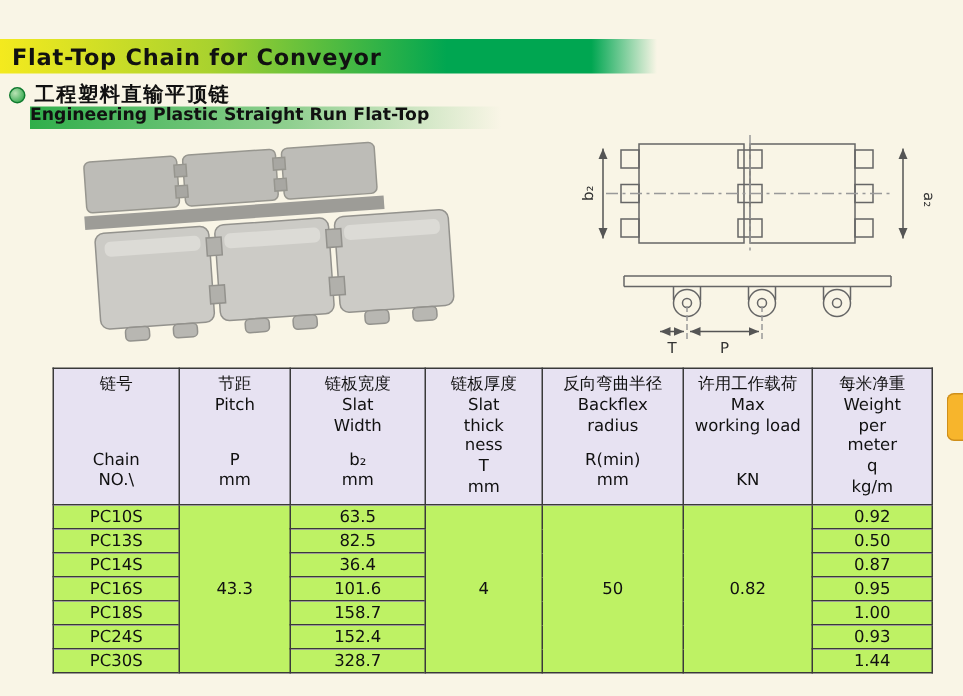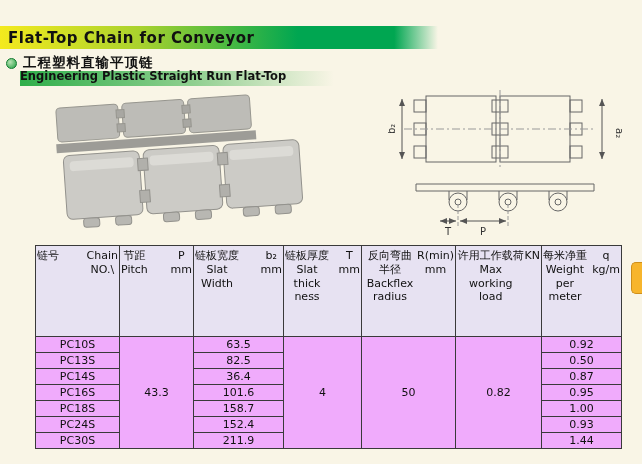--- a/index.html
+++ b/index.html
@@ -57,25 +57,25 @@
   }
   .spec th, .spec td {
     border: 1px solid #3a3a3a; text-align: center; vertical-align: middle;
     overflow: hidden;
   }
   .spec th {
     background: #e7e2f2; font-weight: normal; height: 90px;
     vertical-align: top; padding: 3px 1px;
   }
   .hwrap {
-    display: flex; justify-content: space-between;
+    display: flex; flex-direction: column; justify-content: space-between;
     height: 84px; padding-bottom: 6px;
   }
   .h-top, .h-bot { white-space: pre-line; line-height: 1.25; }
-  .spec td { height: 16px; padding: 0 2px; background: #f0abfc; }
+  .spec td { height: 16px; padding: 0 2px; background: #bef264; }
 </style>
 </head>
 <body>
 
 <div class="page">
 
 
   <div class="title-bar">
     <span class="title-en">Flat-Top Chain for Conveyor</span>
   </div>
@@ -289,19 +289,19 @@
         <td>158.7</td>
         <td>1.00</td>
       </tr>
       <tr>
         <td>PC24S</td>
         <td>152.4</td>
         <td>0.93</td>
       </tr>
       <tr>
         <td>PC30S</td>
-        <td>211.9</td>
+        <td>328.7</td>
         <td>1.44</td>
       </tr>
     </tbody>
   </table>
 
 </div>
 
 </body></html>

